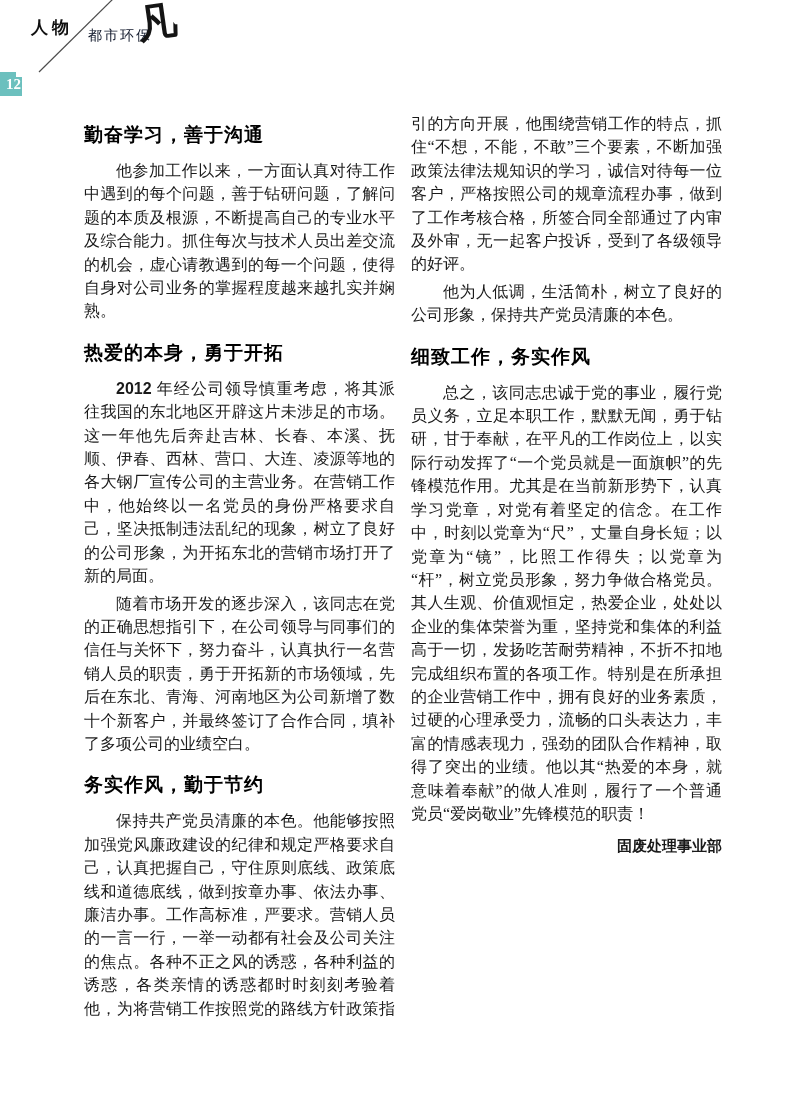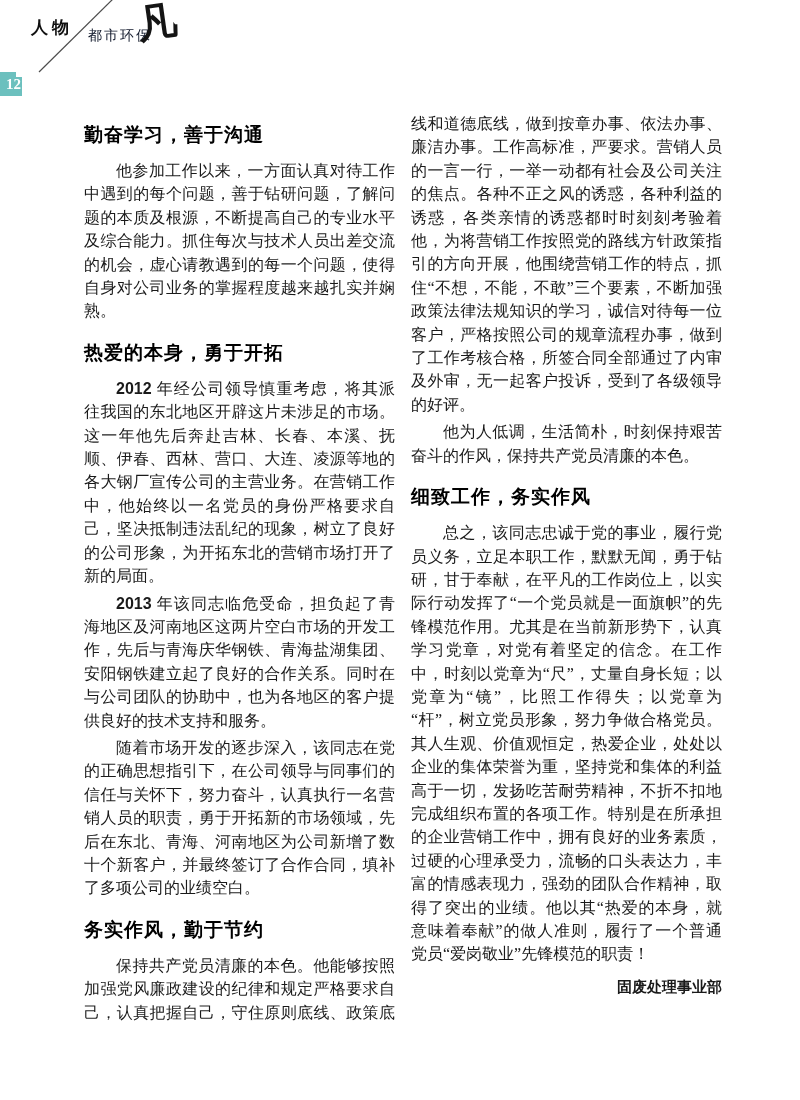--- a/index.html
+++ b/index.html
@@ -77,21 +77,20 @@
     <span class="badge-notch"></span>
     <span>12</span>
   </div>
 </header>
 
 <main class="article">
     <h3 class="sec-heading">勤奋学习，善于沟通</h3>
     <p class="para">他参加工作以来，一方面认真对待工作中遇到的每个问题，善于钻研问题，了解问题的本质及根源，不断提高自己的专业水平及综合能力。抓住每次与技术人员出差交流的机会，虚心请教遇到的每一个问题，使得自身对公司业务的掌握程度越来越扎实并娴熟。</p>
     <h3 class="sec-heading">热爱的本身，勇于开拓</h3>
     <p class="para"><b>2012</b> 年经公司领导慎重考虑，将其派往我国的东北地区开辟这片未涉足的市场。这一年他先后奔赴吉林、长春、本溪、抚顺、伊春、西林、营口、大连、凌源等地的各大钢厂宣传公司的主营业务。在营销工作中，他始终以一名党员的身份严格要求自己，坚决抵制违法乱纪的现象，树立了良好的公司形象，为开拓东北的营销市场打开了新的局面。</p>
-    <p class="para"><b>2013</b> 年该同志临危受命，担负起了青海地区及河南地区这两片空白市场的开发工作，先后与青海庆华钢铁、青海盐湖集团、安阳钢铁建立起了良好的合作关系。同时在与公司团队的协助中，也为各地区的客户提供良好的技术支持和服务。</p>
     <p class="para">随着市场开发的逐步深入，该同志在党的正确思想指引下，在公司领导与同事们的信任与关怀下，努力奋斗，认真执行一名营销人员的职责，勇于开拓新的市场领域，先后在东北、青海、河南地区为公司新增了数十个新客户，并最终签订了合作合同，填补了多项公司的业绩空白。</p>
     <h3 class="sec-heading">务实作风，勤于节约</h3>
     <p class="para">保持共产党员清廉的本色。他能够按照加强党风廉政建设的纪律和规定严格要求自己，认真把握自己，守住原则底线、政策底线和道德底线，做到按章办事、依法办事、廉洁办事。工作高标准，严要求。营销人员的一言一行，一举一动都有社会及公司关注的焦点。各种不正之风的诱惑，各种利益的诱惑，各类亲情的诱惑都时时刻刻考验着他，为将营销工作按照党的路线方针政策指引的方向开展，他围绕营销工作的特点，抓住“不想，不能，不敢”三个要素，不断加强政策法律法规知识的学习，诚信对待每一位客户，严格按照公司的规章流程办事，做到了工作考核合格，所签合同全部通过了内审及外审，无一起客户投诉，受到了各级领导的好评。</p>
-    <p class="para">他为人低调，生活简朴，时刻保持艰苦奋斗的作风，保持共产党员清廉的本色。</p>
+    <p class="para">他为人低调，生活简朴，树立了良好的公司形象，保持共产党员清廉的本色。</p>
     <h3 class="sec-heading">细致工作，务实作风</h3>
     <p class="para">总之，该同志忠诚于党的事业，履行党员义务，立足本职工作，默默无闻，勇于钻研，甘于奉献，在平凡的工作岗位上，以实际行动发挥了“一个党员就是一面旗帜”的先锋模范作用。尤其是在当前新形势下，认真学习党章，对党有着坚定的信念。在工作中，时刻以党章为“尺”，丈量自身长短；以党章为“镜”，比照工作得失；以党章为“杆”，树立党员形象，努力争做合格党员。其人生观、价值观恒定，热爱企业，处处以企业的集体荣誉为重，坚持党和集体的利益高于一切，发扬吃苦耐劳精神，不折不扣地完成组织布置的各项工作。特别是在所承担的企业营销工作中，拥有良好的业务素质，过硬的心理承受力，流畅的口头表达力，丰富的情感表现力，强劲的团队合作精神，取得了突出的业绩。他以其“热爱的本身，就意味着奉献”的做人准则，履行了一个普通党员“爱岗敬业”先锋模范的职责！</p>
     <div class="signature">固废处理事业部</div>
   </main>
 
 </body></html>

